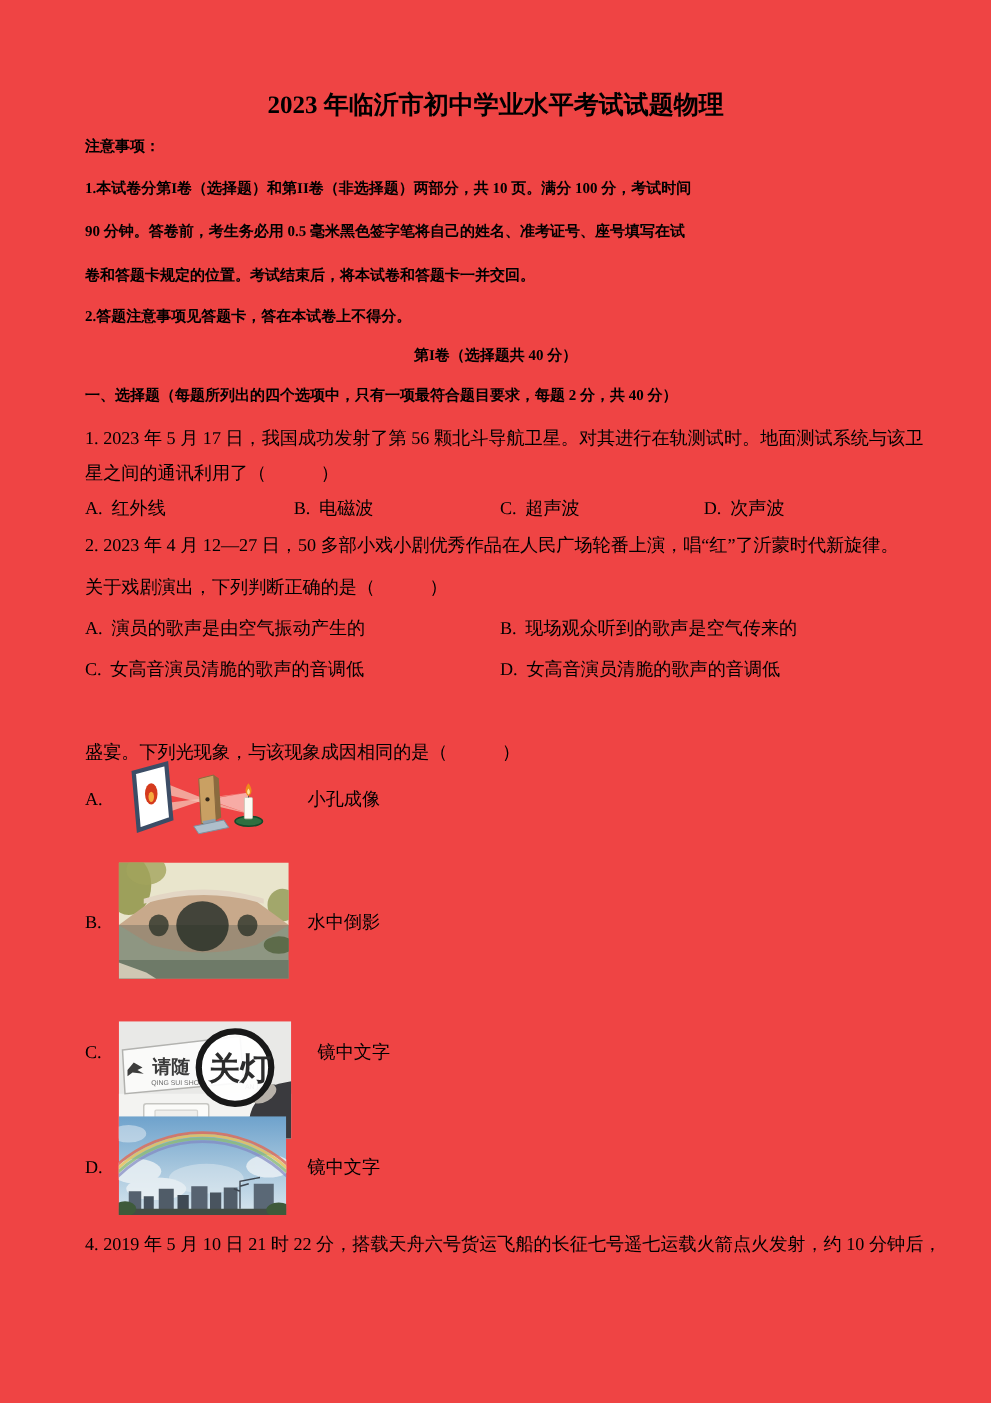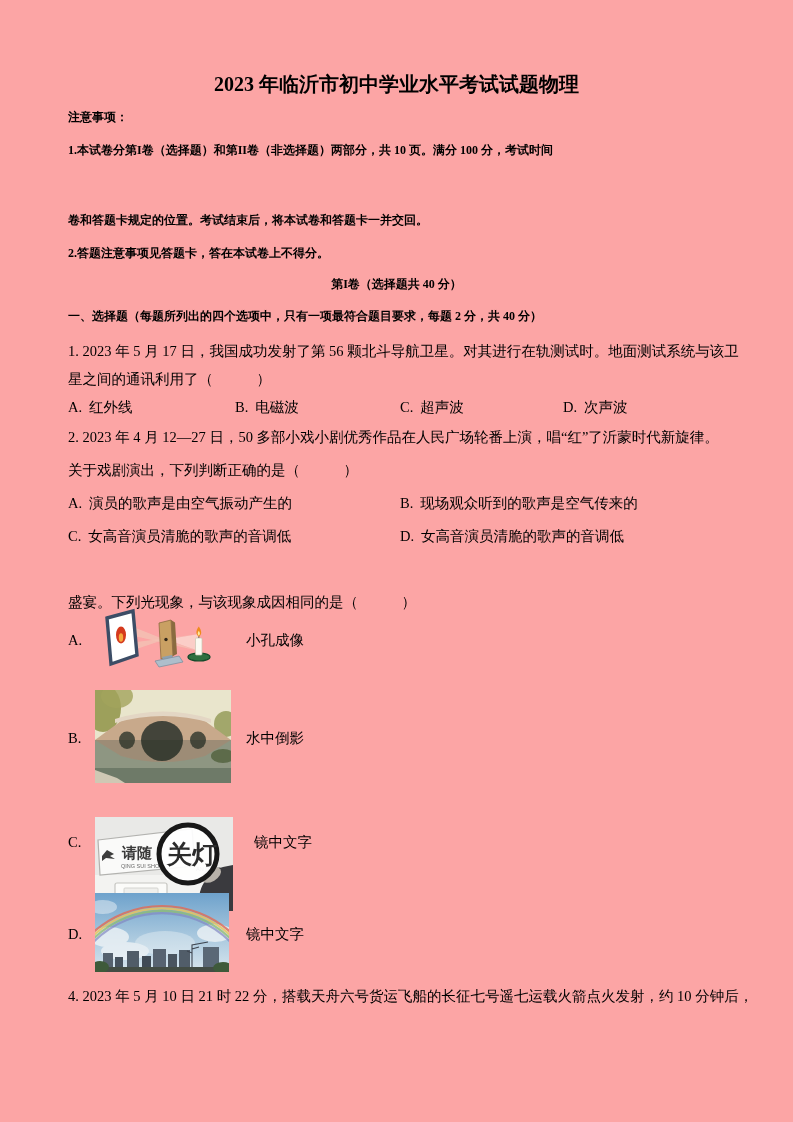--- a/index.html
+++ b/index.html
@@ -1,17 +1,17 @@
 <!DOCTYPE html>
 <html><head>
 <meta charset="utf-8">
 <style>
   html,body{margin:0;padding:0;background:#9a9a9a;}
   .page{
-    position:relative;width:793px;height:1122px;background:#fca5a5;
+    position:relative;width:793px;height:1122px;background:#ef4444;
     margin:0 auto;overflow:hidden;color:#000;
     font-family:"Liberation Serif","DejaVu Serif",serif;
   }
   .t{position:absolute;white-space:nowrap;line-height:1.25;}
   .b{font-weight:bold;}
   .s20{font-size:20px;}
   .s16{font-size:12px;}
   .s14{font-size:14.5px;}
   .center{left:0;width:793px;text-align:center;}
   .optlabel{display:inline-block;margin-right:7px;}
@@ -20,20 +20,21 @@
 </style>
 </head>
 <body>
 
 <div class="page">
 
   <div class="t center s20 b" style="top:72px;">2023 年临沂市初中学业水平考试试题物理</div>
 
   <div class="t s16 b" style="left:68px;top:110px;">注意事项：</div>
   <div class="t s16 b" style="left:68px;top:143px;">1.本试卷分第I卷（选择题）和第II卷（非选择题）两部分，共 10 页。满分 100 分，考试时间</div>
+  <div class="t s16 b" style="left:68px;top:178px;">90 分钟。答卷前，考生务必用 0.5 毫米黑色签字笔将自己的姓名、准考证号、座号填写在试</div>
   <div class="t s16 b" style="left:68px;top:213px;">卷和答题卡规定的位置。考试结束后，将本试卷和答题卡一并交回。</div>
   <div class="t s16 b" style="left:68px;top:246px;">2.答题注意事项见答题卡，答在本试卷上不得分。</div>
 
   <div class="t center s16 b" style="top:277px;">第I卷（选择题共 40 分）</div>
   <div class="t s16 b" style="left:68px;top:309px;">一、选择题（每题所列出的四个选项中，只有一项最符合题目要求，每题 2 分，共 40 分）</div>
 
   <div class="t s14" style="left:68px;top:342px;">1. 2023 年 5 月 17 日，我国成功发射了第 56 颗北斗导航卫星。对其进行在轨测试时。地面测试系统与该卫</div>
   <div class="t s14" style="left:68px;top:370px;">星之间的通讯利用了（　　　）</div>
   <div class="t s14" style="left:68px;top:398px;">
     <span class="optlabel">A.</span><span>红外线</span>
@@ -191,15 +192,15 @@
         <rect x="108" y="54" width="16" height="22" fill="#5a6876"></rect>
         <path d="M97,74 L97,52 L113,49 M97,56 L104,54 M97,60 L92,58" stroke="#3e4650" stroke-width="1.1" fill="none"></path>
         <rect x="0" y="74" width="134" height="5" fill="#434c44"></rect>
         <ellipse cx="5" cy="74" rx="9" ry="6" fill="#3e5a3a"></ellipse>
         <ellipse cx="128" cy="75" rx="10" ry="6" fill="#3e5a3a"></ellipse>
       </g>
     </svg>
   </div>
   <div class="t s14" style="left:246px;top:925px;">镜中文字</div>
 
-  <div class="t s14" style="left:68px;top:987px;">4. 2023 年 5 月 10 日 21 时 22 分，搭载天舟六号货运飞船的长征七号遥七运载火箭点火发射，约 10 分钟后，</div>
+  <div class="t s14" style="left:68px;top:987px;">4. 2019 年 5 月 10 日 21 时 22 分，搭载天舟六号货运飞船的长征七号遥七运载火箭点火发射，约 10 分钟后，</div>
 
 </div>
 
 </body></html>

